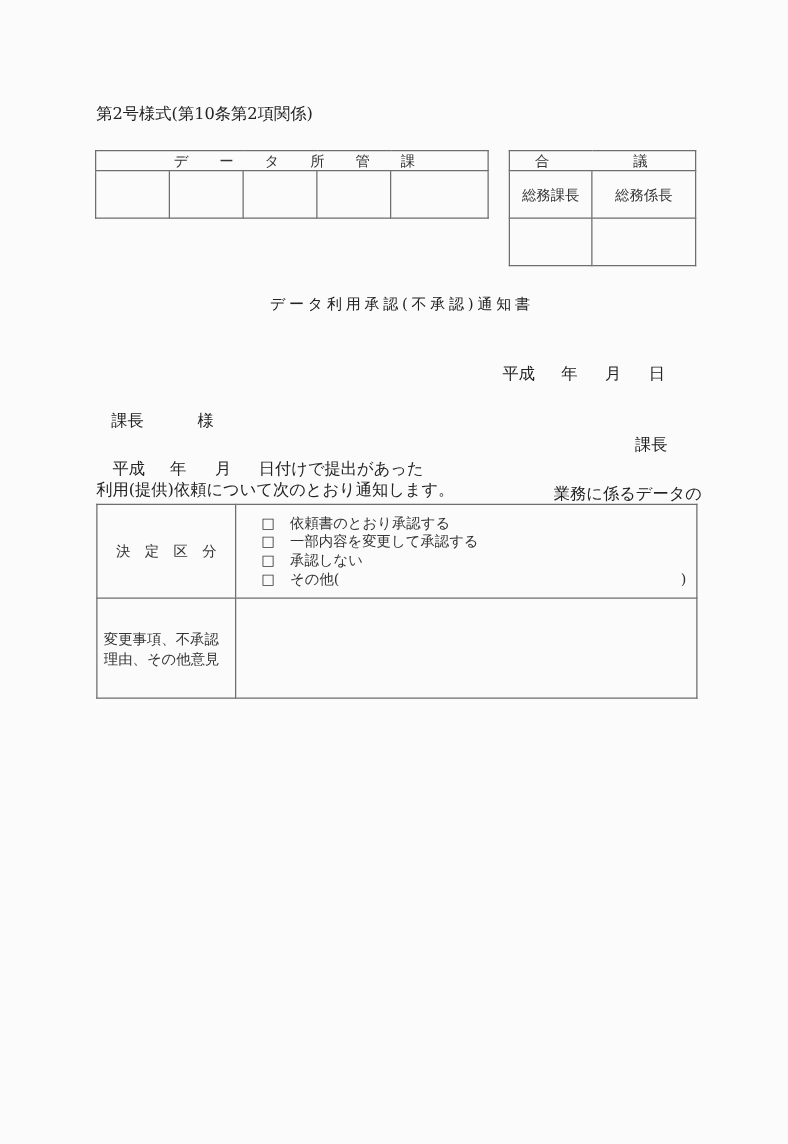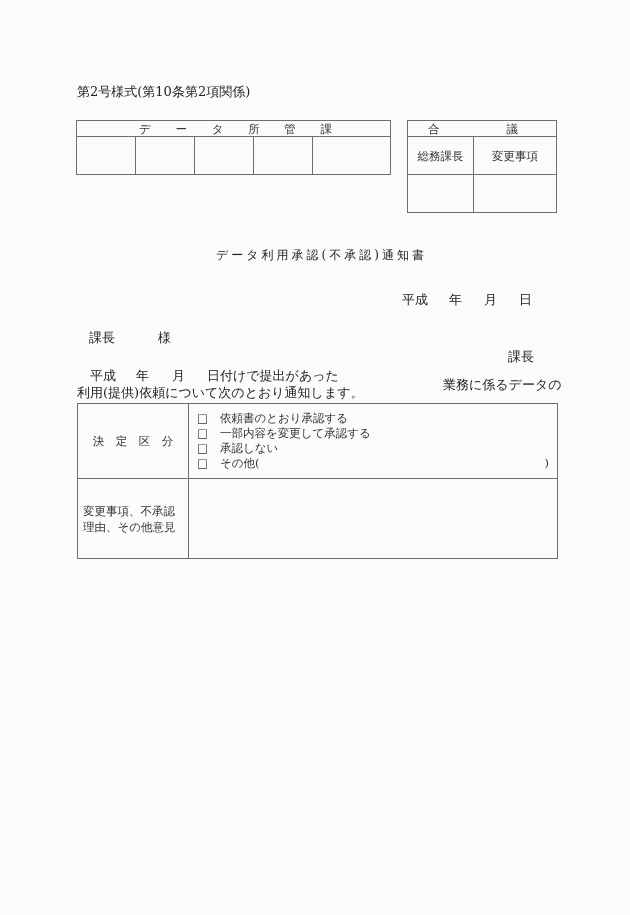--- a/index.html
+++ b/index.html
@@ -61,59 +61,59 @@
       <tr style="height:16px;">
     <td colspan="2">
       <div style="display:flex;justify-content:space-between;padding:0 38px 0 20px;">
         <span>合</span>
         <span>議</span>
       </div>
     </td>
   </tr>
   <tr style="height:38px;">
     <td>総務課長</td>
-    <td>変更事項</td>
+    <td>総務係長</td>
   </tr>
   <tr style="height:38px;">
     <td></td>
     <td></td>
   </tr>
 </tbody>
   </table>
 
-<div class="abs txt title" style="left:216px;top:236px;margin-top:12px;">データ利用承認(不承認)通知書</div>
+<div class="abs txt title" style="left:216px;top:236px;">データ利用承認(不承認)通知書</div>
 
 <div class="abs txt" style="left:402px;top:293px;">平成</div>
 <div class="abs txt" style="left:449px;top:293px;">年</div>
 <div class="abs txt" style="left:484px;top:293px;">月</div>
 <div class="abs txt" style="left:519px;top:293px;">日</div>
 
 <div class="abs txt" style="left:89px;top:331px;">課長</div>
 <div class="abs txt" style="left:158px;top:331px;">様</div>
 
 <div class="abs txt" style="left:508px;top:350px;">課長</div>
 
 <div class="abs txt" style="left:90px;top:369px;">平成</div>
 <div class="abs txt" style="left:136px;top:369px;">年</div>
 <div class="abs txt" style="left:172px;top:369px;">月</div>
 <div class="abs txt" style="left:207px;top:369px;">日付けで提出があった</div>
-<div class="abs txt" style="left:443px;top:378px;">業務に係るデータの</div>
+<div class="abs txt" style="left:443px;top:389px;">業務に係るデータの</div>
 <div class="abs txt" style="left:77px;top:386px;">利用(提供)依頼について次のとおり通知します。</div>
 
 <table style="left:77px;top:403px;width:480px;">
   <colgroup>
       <col style="width:111px">
       <col style="width:369px">
     </colgroup>
   <tbody>
       <tr style="height:75px;">
     <td>
       <span>決　定　区　分</span>
     </td>
-    <td style="text-align:left;padding:0 8px 0 8px;">
+    <td style="text-align:left;padding:0 8px 0 20px;">
       <span class="chk-line">
         <span class="chk-box">□</span><span class="chk-lbl">依頼書のとおり承認する</span>
       </span>
       <span class="chk-line">
         <span class="chk-box">□</span><span class="chk-lbl">一部内容を変更して承認する</span>
       </span>
       <span class="chk-line">
         <span class="chk-box">□</span><span class="chk-lbl">承認しない</span>
       </span>
       <span class="chk-line" style="display:flex;">

